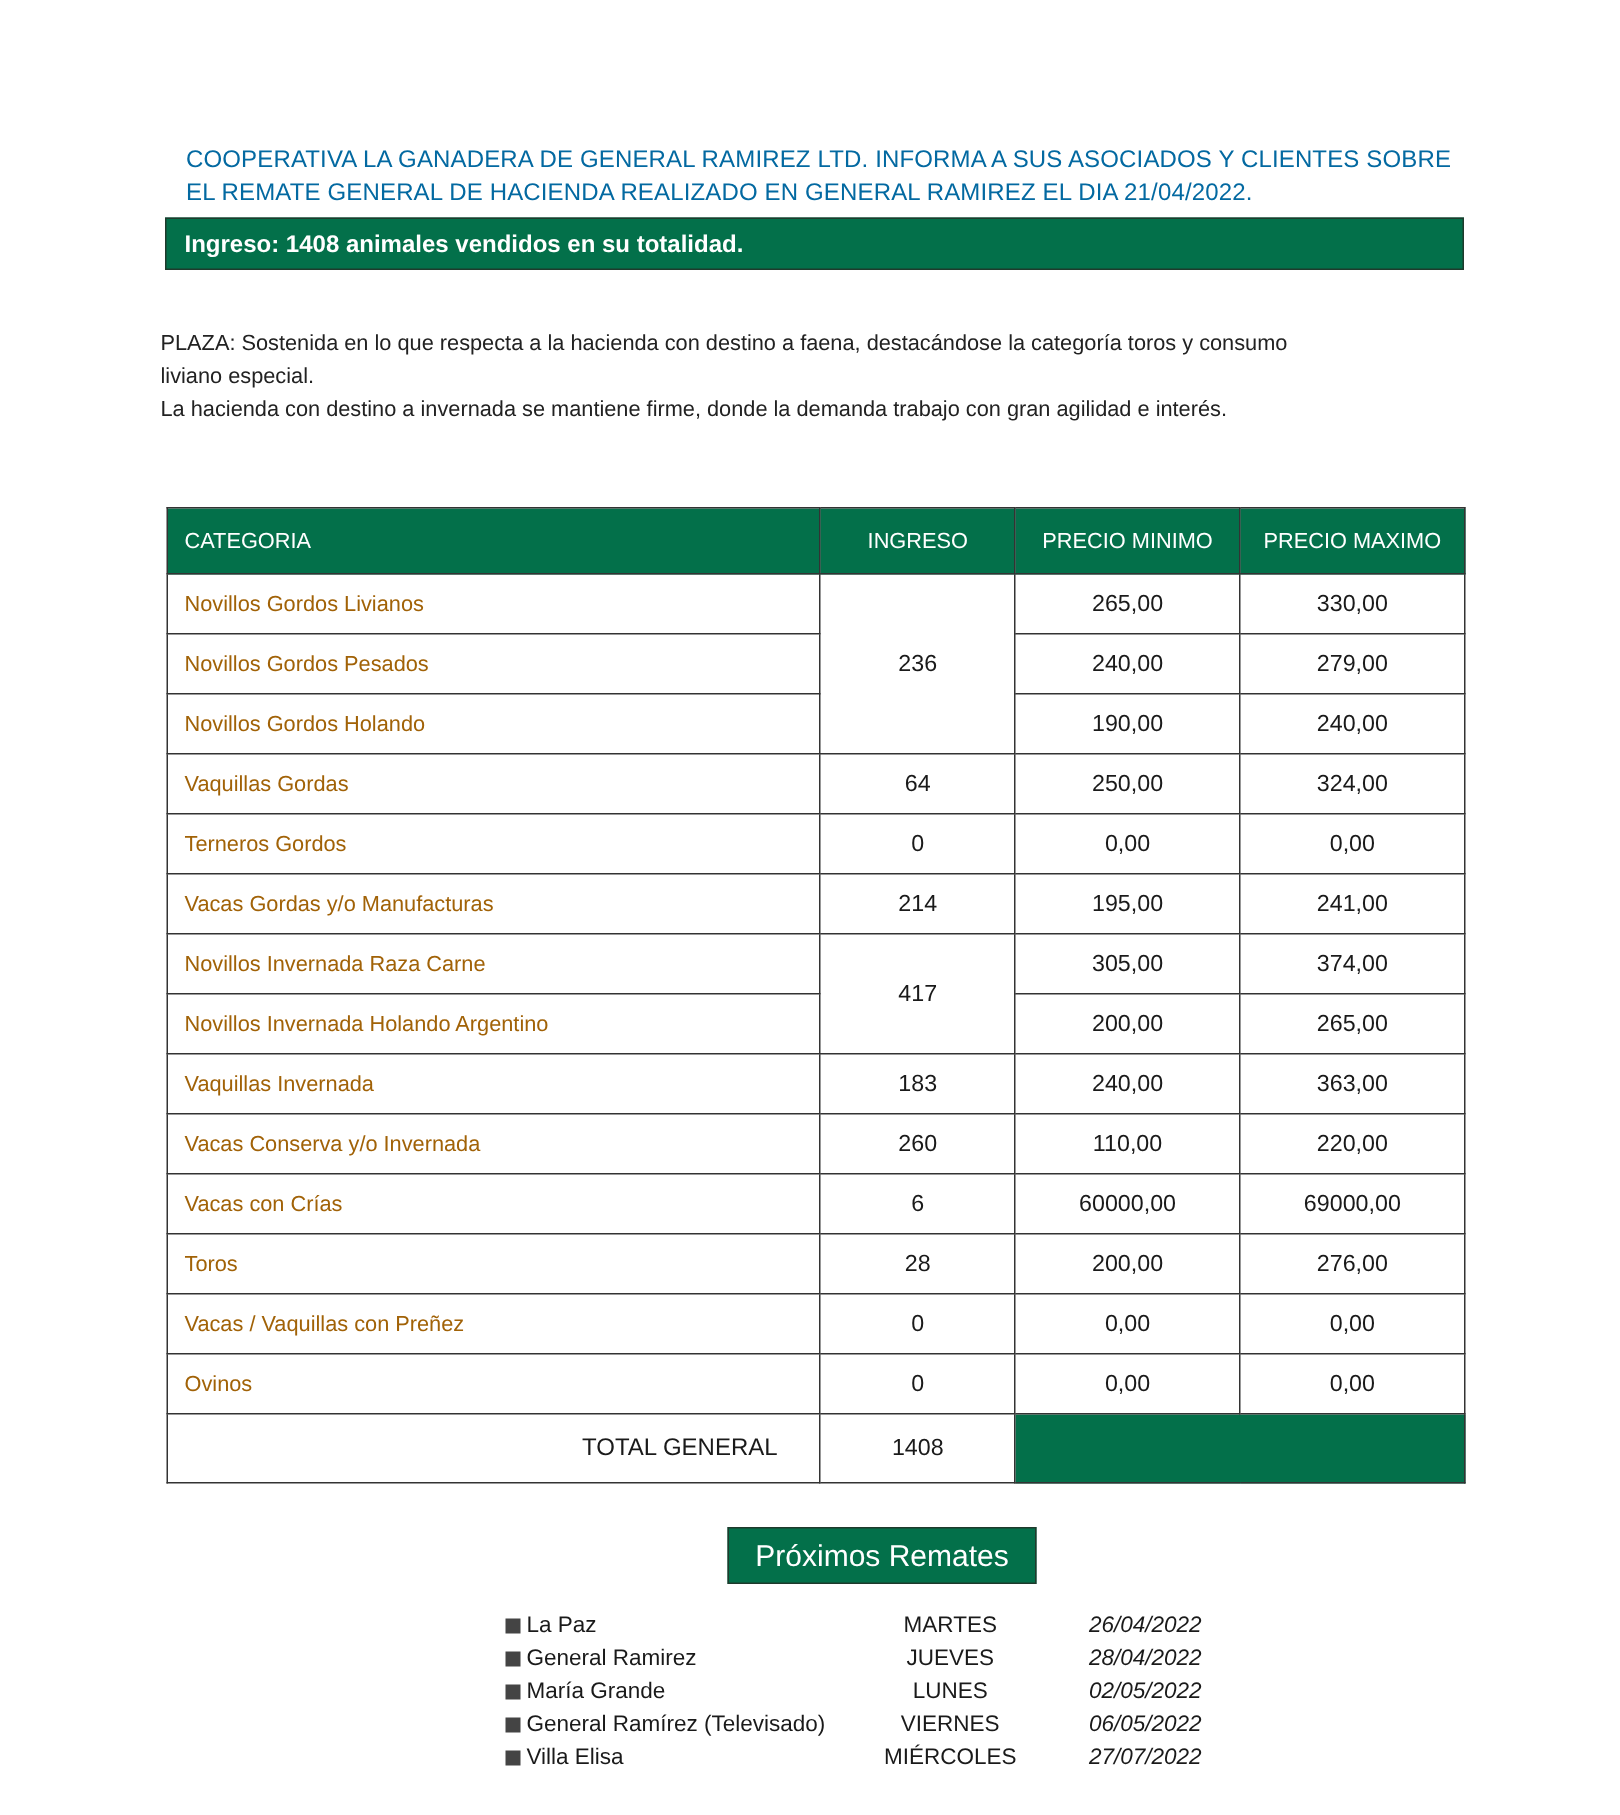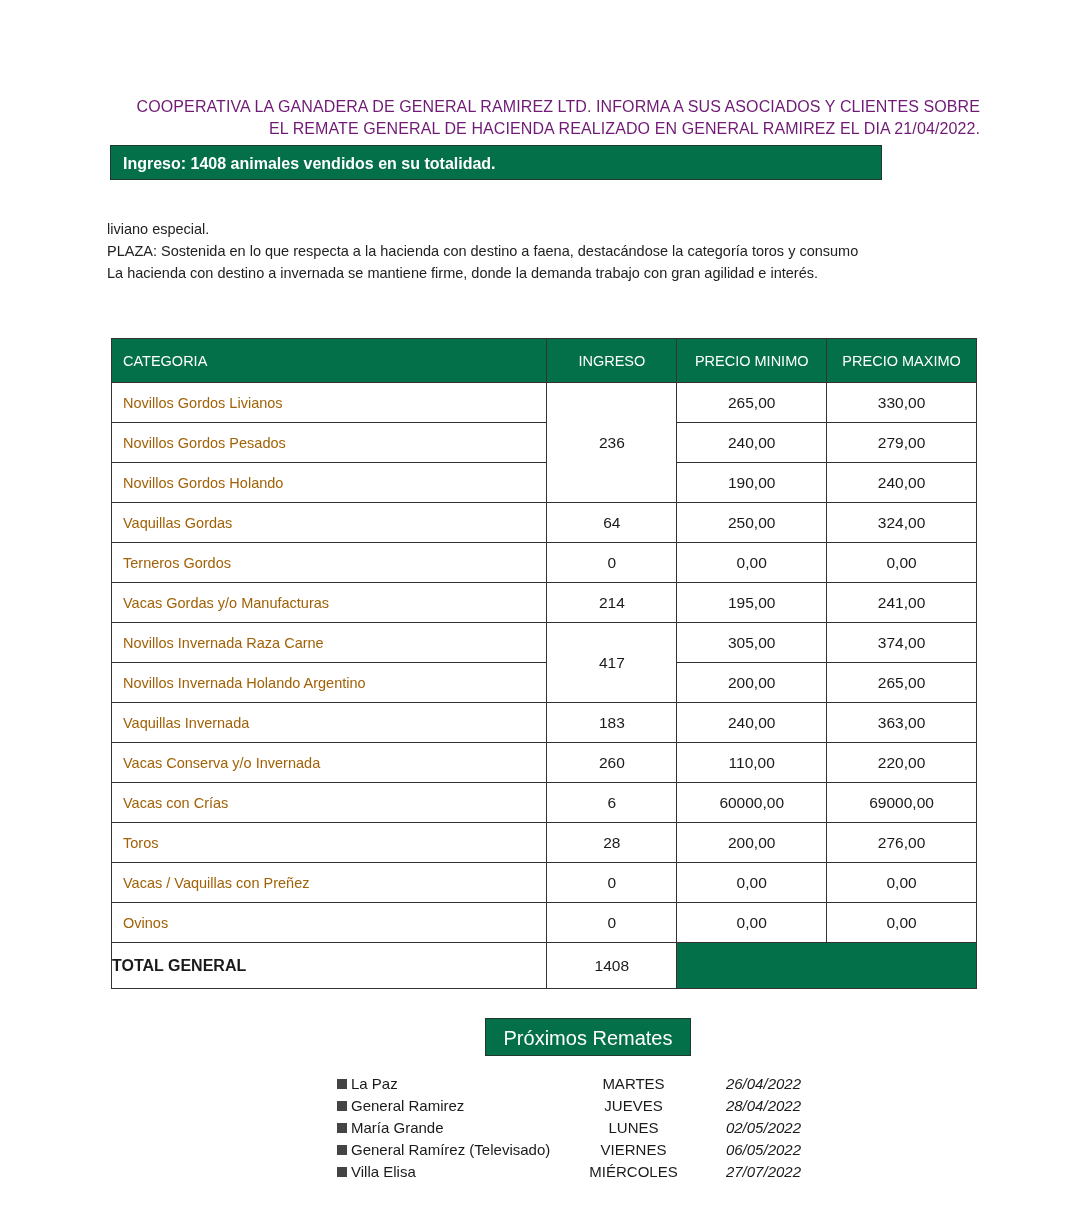--- a/index.html
+++ b/index.html
@@ -1,50 +1,50 @@
 <!DOCTYPE html>
 <html><head>
 <meta charset="utf-8">
 <style>
   html, body { margin:0; padding:0; background:#ffffff; }
   body { width:1080px; height:1210px; position:relative; font-family:"Liberation Sans", sans-serif; color:#1a1a1a; overflow:hidden; }
-  .intro { position:absolute; left:110px; top:96px; width:870px; font-size:16px; line-height:22px; letter-spacing:0.1px; color:#701a75;text-align:right; }
-  .banner { position:absolute; left:110px; top:145px; width:772px; height:35px; background:#03704a; border:1px solid #1f3a2c; box-sizing:border-box; color:#ffffff; font-weight:bold; font-size:16px; line-height:35px; padding-left:12px; }
+  .intro { position:absolute; left:124px; top:96px; width:870px; font-size:16px; line-height:22px; letter-spacing:0.1px; color:#0369a1; }
+  .banner { position:absolute; left:110px; top:145px; width:866px; height:35px; background:#03704a; border:1px solid #1f3a2c; box-sizing:border-box; color:#ffffff; font-weight:bold; font-size:16px; line-height:35px; padding-left:12px; }
   .plaza { position:absolute; left:107px; top:218px; width:870px; font-size:14.5px; line-height:22px; color:#222; }
   table.grid { position:absolute; left:111px; top:306px; width:866px; border-collapse:collapse; font-size:14.5px;margin-top:32px; }
   table.grid td, table.grid th { border:1.5px solid #333; padding:0; box-sizing:border-box; }
   table.grid th { background:#03704a; color:#fff; font-weight:normal; height:44px; font-size:14.5px; text-align:center; }
   table.grid th.cat { text-align:left; padding-left:11px; }
   td.cat { text-align:left; padding-left:11px !important; color:#a16207; }
   td.num { text-align:center; font-weight:normal; font-size:15.5px; }
   .col1 { width:436px; } .col2 { width:130px; } .col3 { width:150px; } .col4 { width:150px; }
   tr.r td { height:40px; }
-  td.total-label { padding-right:28px !important; font-weight:bold; font-size:16px; height:46px; }
+  td.total-label { text-align:right; padding-right:28px !important; font-weight:normal; font-size:16px; height:46px; }
   td.total-green { background:#03704a; }
   .proximos { position:absolute; left:445px; top:1018px; width:206px; height:38px; background:#03704a; border:1px solid #1f3a2c; box-sizing:border-box; color:#fff; font-size:20px; line-height:38px; text-align:center;margin-left:40px; }
   .sched { position:absolute; left:336px; top:1073px; font-size:15px; line-height:22px; color:#1a1a1a; }
   .srow { display:flex; height:22px; }
   .sq { width:10px; height:10px; background:#444; display:inline-block; margin:6px 4px 0 1px; }
   .place { width:225px; }
   .day { width:115px; text-align:center; }
   .date { width:110px; text-align:right;font-style:italic; }
 </style>
 </head>
 <body>
 
 <div class="intro">
   <div>COOPERATIVA LA GANADERA DE GENERAL RAMIREZ LTD. INFORMA A SUS ASOCIADOS Y CLIENTES SOBRE</div>
   <div>EL REMATE GENERAL DE HACIENDA REALIZADO EN GENERAL RAMIREZ EL DIA 21/04/2022.</div>
 </div>
 
 <div class="banner">Ingreso: 1408 animales vendidos en su totalidad.</div>
 
 <div class="plaza">
+  <div>PLAZA: Sostenida en lo que respecta a la hacienda con destino a faena, destacándose la categoría toros y consumo</div>
   <div>liviano especial.</div>
-  <div>PLAZA: Sostenida en lo que respecta a la hacienda con destino a faena, destacándose la categoría toros y consumo</div>
   <div>La hacienda con destino a invernada se mantiene firme, donde la demanda trabajo con gran agilidad e interés.</div>
 </div>
 
 <table class="grid">
   <colgroup>
       <col class="col1">
       <col class="col2">
       <col class="col3">
       <col class="col4">
     </colgroup>

